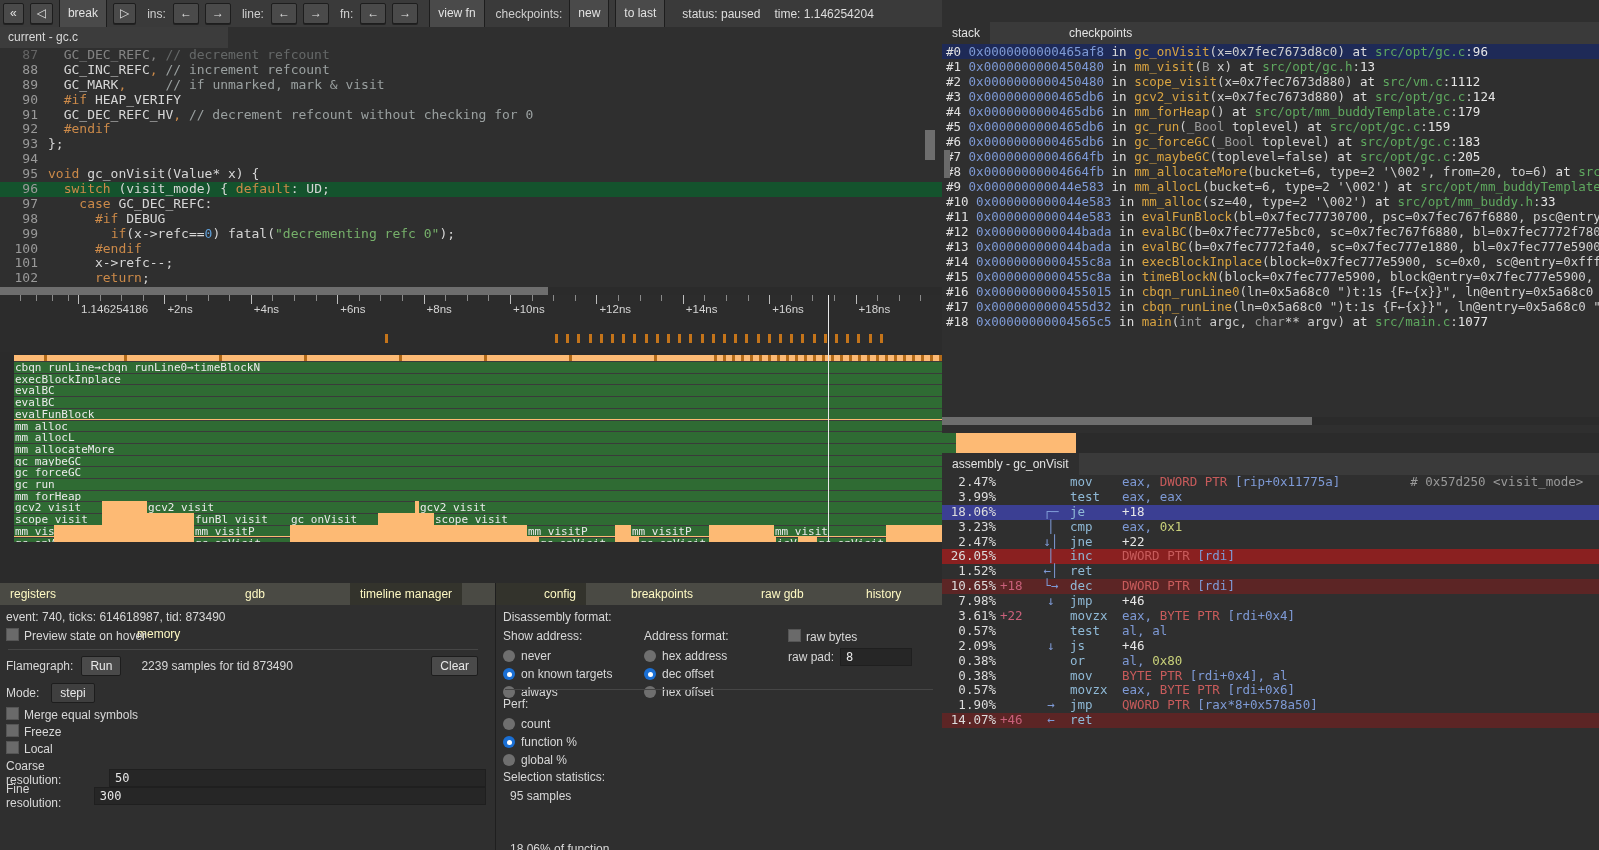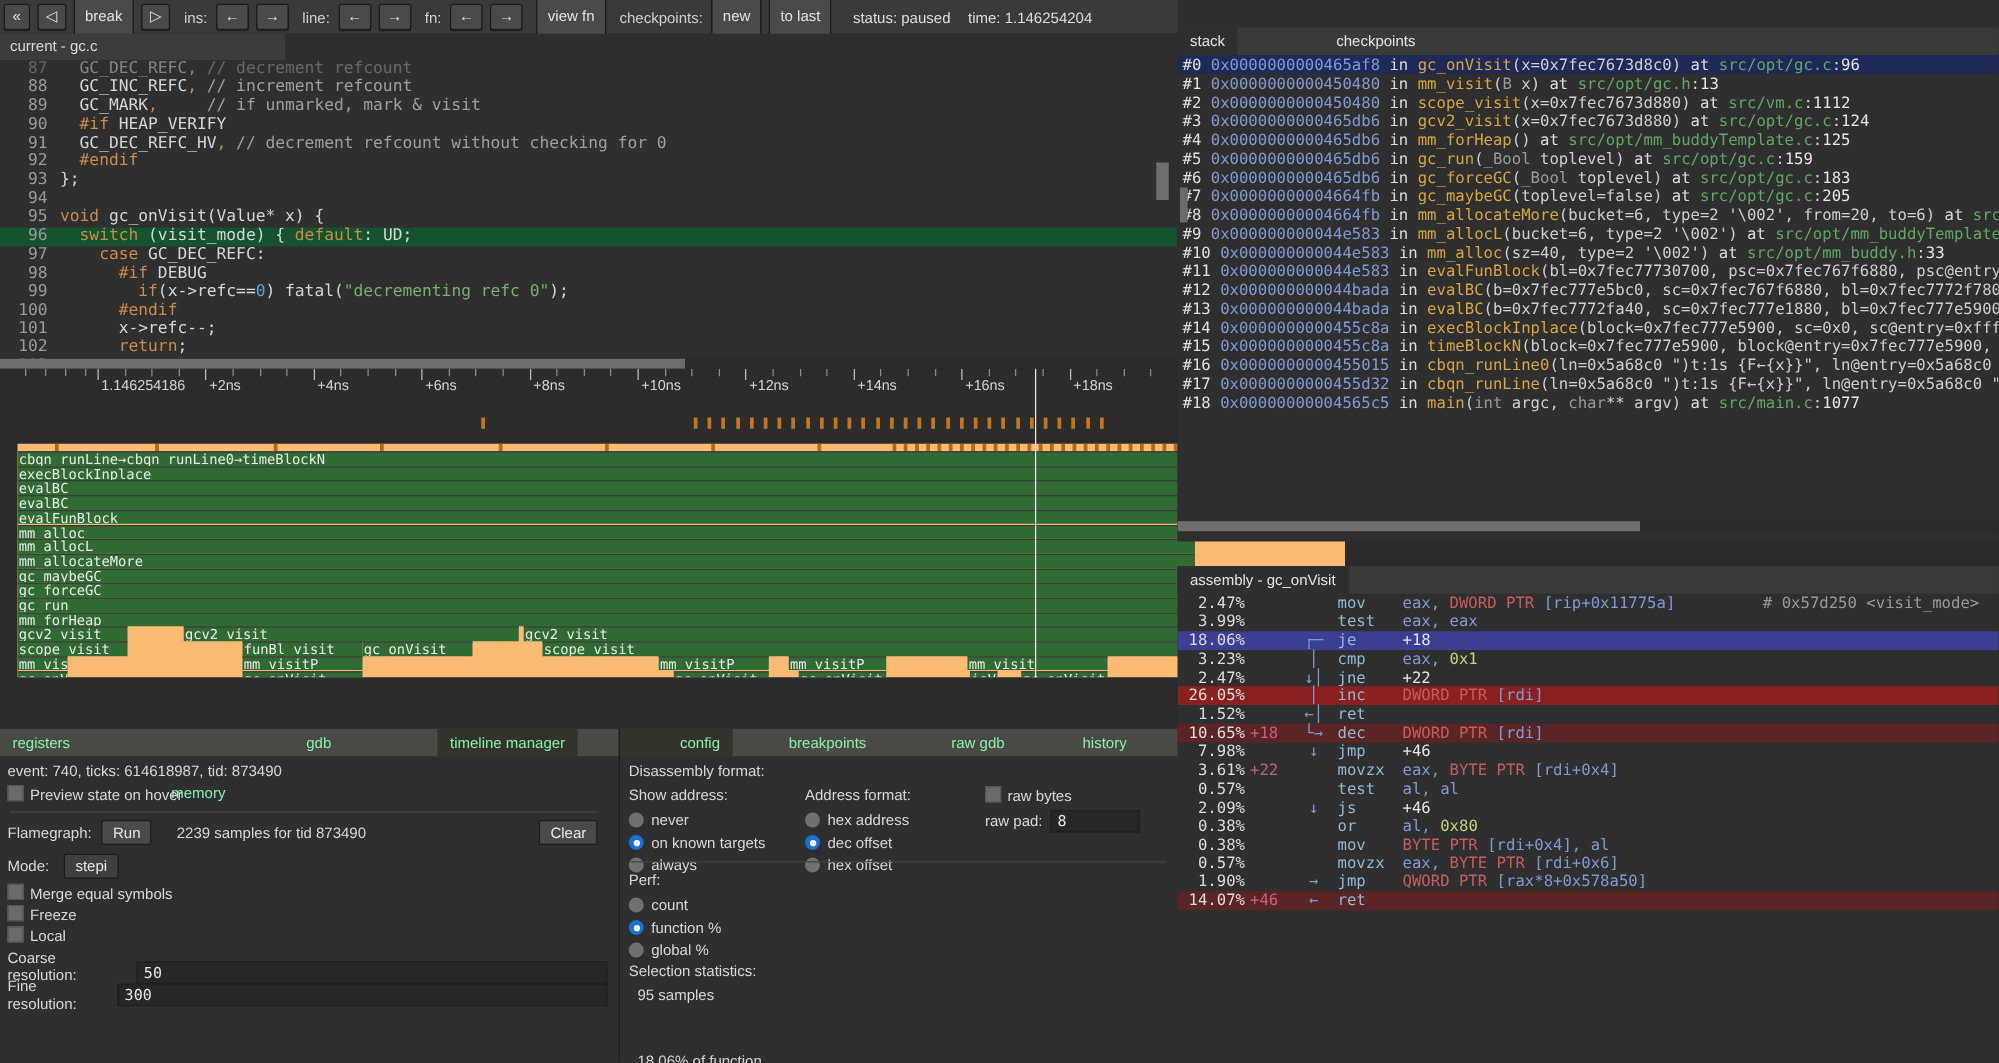--- a/index.html
+++ b/index.html
@@ -52,21 +52,21 @@
   .fgrow{position:absolute;left:0;height:11.7px;width:942px;}
   .fgbox{position:absolute;top:0;height:11.7px;background:#2f6b33;border-top:1px solid #3a3a3a;
          box-sizing:border-box;overflow:hidden;white-space:nowrap;font-size:11px;line-height:11.7px;
          color:#eaeaea;padding-left:1px;}
   #cursorline{position:absolute;left:828px;top:295px;width:1px;height:247px;background:#e8e8e8;z-index:5;}
   #timescroll{position:absolute;left:0;top:542px;width:942px;height:8px;background:#2b2b2b;}
 
   
   #lbpanel{position:absolute;left:0;top:583px;width:495px;height:267px;background:#2f2f2f;}
   .tabbar{position:absolute;left:0;top:0;height:22px;background:#4a4a44;width:100%;}
-  .tab{position:absolute;top:0;height:22px;line-height:22px;font-size:12px;color:#86efac;
+  .tab{position:absolute;top:0;height:22px;line-height:22px;font-size:12px;color:#fef9c3;
        padding:0 10px;box-sizing:border-box;cursor:pointer;}
   .tab.active{background:#33332c;}
   .chk{display:inline-block;width:11px;height:11px;background:#6a6a6a;border:1px solid #555;
        vertical-align:-1px;margin-right:5px;}
   .btn{background:#4a4a4a;border:1px solid #1d1d1d;color:#e8e8e8;font-size:12px;padding:2px 8px;
        border-radius:2px;cursor:pointer;}
   .field{background:#262626;border:1px solid #1f1f1f;color:#e6e6e6;font-size:12px;
          padding:2px 5px;box-sizing:border-box;}
 
   
@@ -450,21 +450,21 @@
 <div id="stackpanel">
   <div id="stacktabs">
       <div class="stab active" style="left: 0px;">stack</div>
       <div class="stab" style="left: 117px;">checkpoints</div>
     </div>
   <div id="stacklist" class="mono">
       <div class="strow sel"><span class="s-num">#0 </span><span class="s-addr">0x0000000000465af8</span><span class="s-in"> in </span><span class="s-fn">gc_onVisit</span><span class="s-arg">(</span><span class="s-arg">x=0x7fec7673d8c0</span><span class="s-arg">)</span><span class="s-in"> at </span><span class="s-file">src/opt/gc.c</span><span class="s-arg">:</span><span class="s-line">96</span></div>
       <div class="strow"><span class="s-num">#1 </span><span class="s-addr">0x0000000000450480</span><span class="s-in"> in </span><span class="s-fn">mm_visit</span><span class="s-arg">(</span><span class="s-type">B</span><span class="s-arg"> x</span><span class="s-arg">)</span><span class="s-in"> at </span><span class="s-file">src/opt/gc.h</span><span class="s-arg">:</span><span class="s-line">13</span></div>
       <div class="strow"><span class="s-num">#2 </span><span class="s-addr">0x0000000000450480</span><span class="s-in"> in </span><span class="s-fn">scope_visit</span><span class="s-arg">(</span><span class="s-arg">x=0x7fec7673d880</span><span class="s-arg">)</span><span class="s-in"> at </span><span class="s-file">src/vm.c</span><span class="s-arg">:</span><span class="s-line">1112</span></div>
       <div class="strow"><span class="s-num">#3 </span><span class="s-addr">0x0000000000465db6</span><span class="s-in"> in </span><span class="s-fn">gcv2_visit</span><span class="s-arg">(</span><span class="s-arg">x=0x7fec7673d880</span><span class="s-arg">)</span><span class="s-in"> at </span><span class="s-file">src/opt/gc.c</span><span class="s-arg">:</span><span class="s-line">124</span></div>
-      <div class="strow"><span class="s-num">#4 </span><span class="s-addr">0x0000000000465db6</span><span class="s-in"> in </span><span class="s-fn">mm_forHeap</span><span class="s-arg">(</span><span class="s-arg">)</span><span class="s-in"> at </span><span class="s-file">src/opt/mm_buddyTemplate.c</span><span class="s-arg">:</span><span class="s-line">125</span></div>
+      <div class="strow"><span class="s-num">#4 </span><span class="s-addr">0x0000000000465db6</span><span class="s-in"> in </span><span class="s-fn">mm_forHeap</span><span class="s-arg">(</span><span class="s-arg">)</span><span class="s-in"> at </span><span class="s-file">src/opt/mm_buddyTemplate.c</span><span class="s-arg">:</span><span class="s-line">179</span></div>
       <div class="strow"><span class="s-num">#5 </span><span class="s-addr">0x0000000000465db6</span><span class="s-in"> in </span><span class="s-fn">gc_run</span><span class="s-arg">(</span><span class="s-type">_Bool</span><span class="s-arg"> toplevel</span><span class="s-arg">)</span><span class="s-in"> at </span><span class="s-file">src/opt/gc.c</span><span class="s-arg">:</span><span class="s-line">159</span></div>
       <div class="strow"><span class="s-num">#6 </span><span class="s-addr">0x0000000000465db6</span><span class="s-in"> in </span><span class="s-fn">gc_forceGC</span><span class="s-arg">(</span><span class="s-type">_Bool</span><span class="s-arg"> toplevel</span><span class="s-arg">)</span><span class="s-in"> at </span><span class="s-file">src/opt/gc.c</span><span class="s-arg">:</span><span class="s-line">183</span></div>
       <div class="strow"><span class="s-num">#7 </span><span class="s-addr">0x00000000004664fb</span><span class="s-in"> in </span><span class="s-fn">gc_maybeGC</span><span class="s-arg">(</span><span class="s-arg">toplevel=false</span><span class="s-arg">)</span><span class="s-in"> at </span><span class="s-file">src/opt/gc.c</span><span class="s-arg">:</span><span class="s-line">205</span></div>
       <div class="strow"><span class="s-num">#8 </span><span class="s-addr">0x00000000004664fb</span><span class="s-in"> in </span><span class="s-fn">mm_allocateMore</span><span class="s-arg">(</span><span class="s-arg">bucket=6, type=2 '\002', from=20, to=6</span><span class="s-arg">)</span><span class="s-in"> at </span><span class="s-file">src/</span></div>
       <div class="strow"><span class="s-num">#9 </span><span class="s-addr">0x000000000044e583</span><span class="s-in"> in </span><span class="s-fn">mm_allocL</span><span class="s-arg">(</span><span class="s-arg">bucket=6, type=2 '\002'</span><span class="s-arg">)</span><span class="s-in"> at </span><span class="s-file">src/opt/mm_buddyTemplate.</span></div>
       <div class="strow"><span class="s-num">#10 </span><span class="s-addr">0x000000000044e583</span><span class="s-in"> in </span><span class="s-fn">mm_alloc</span><span class="s-arg">(</span><span class="s-arg">sz=40, type=2 '\002'</span><span class="s-arg">)</span><span class="s-in"> at </span><span class="s-file">src/opt/mm_buddy.h</span><span class="s-arg">:</span><span class="s-line">33</span></div>
       <div class="strow"><span class="s-num">#11 </span><span class="s-addr">0x000000000044e583</span><span class="s-in"> in </span><span class="s-fn">evalFunBlock</span><span class="s-arg">(</span><span class="s-arg">bl=0x7fec77730700, psc=0x7fec767f6880, psc@entry=0</span></div>
       <div class="strow"><span class="s-num">#12 </span><span class="s-addr">0x000000000044bada</span><span class="s-in"> in </span><span class="s-fn">evalBC</span><span class="s-arg">(</span><span class="s-arg">b=0x7fec777e5bc0, sc=0x7fec767f6880, bl=0x7fec7772f780)</span></div>
       <div class="strow"><span class="s-num">#13 </span><span class="s-addr">0x000000000044bada</span><span class="s-in"> in </span><span class="s-fn">evalBC</span><span class="s-arg">(</span><span class="s-arg">b=0x7fec7772fa40, sc=0x7fec777e1880, bl=0x7fec777e5900)</span></div>
       <div class="strow"><span class="s-num">#14 </span><span class="s-addr">0x0000000000455c8a</span><span class="s-in"> in </span><span class="s-fn">execBlockInplace</span><span class="s-arg">(</span><span class="s-arg">block=0x7fec777e5900, sc=0x0, sc@entry=0xffff</span></div>

